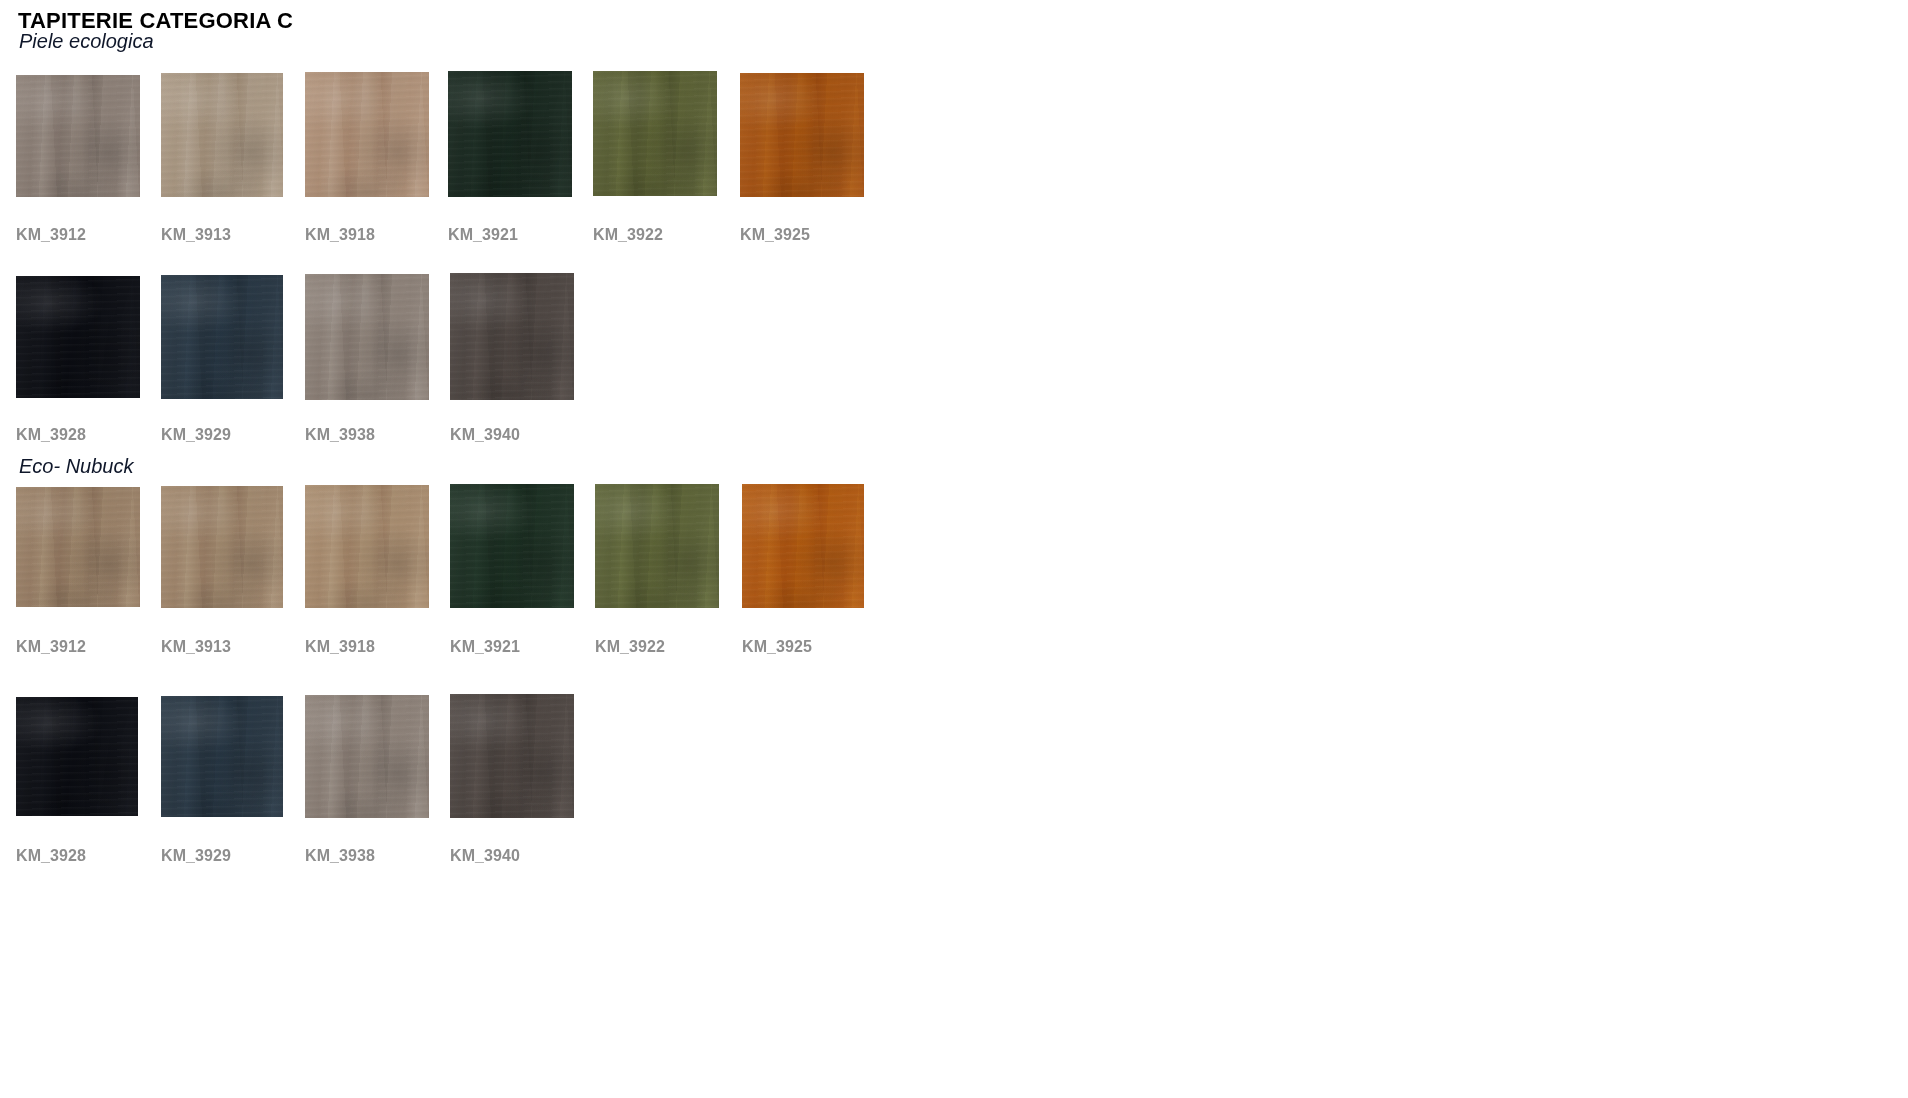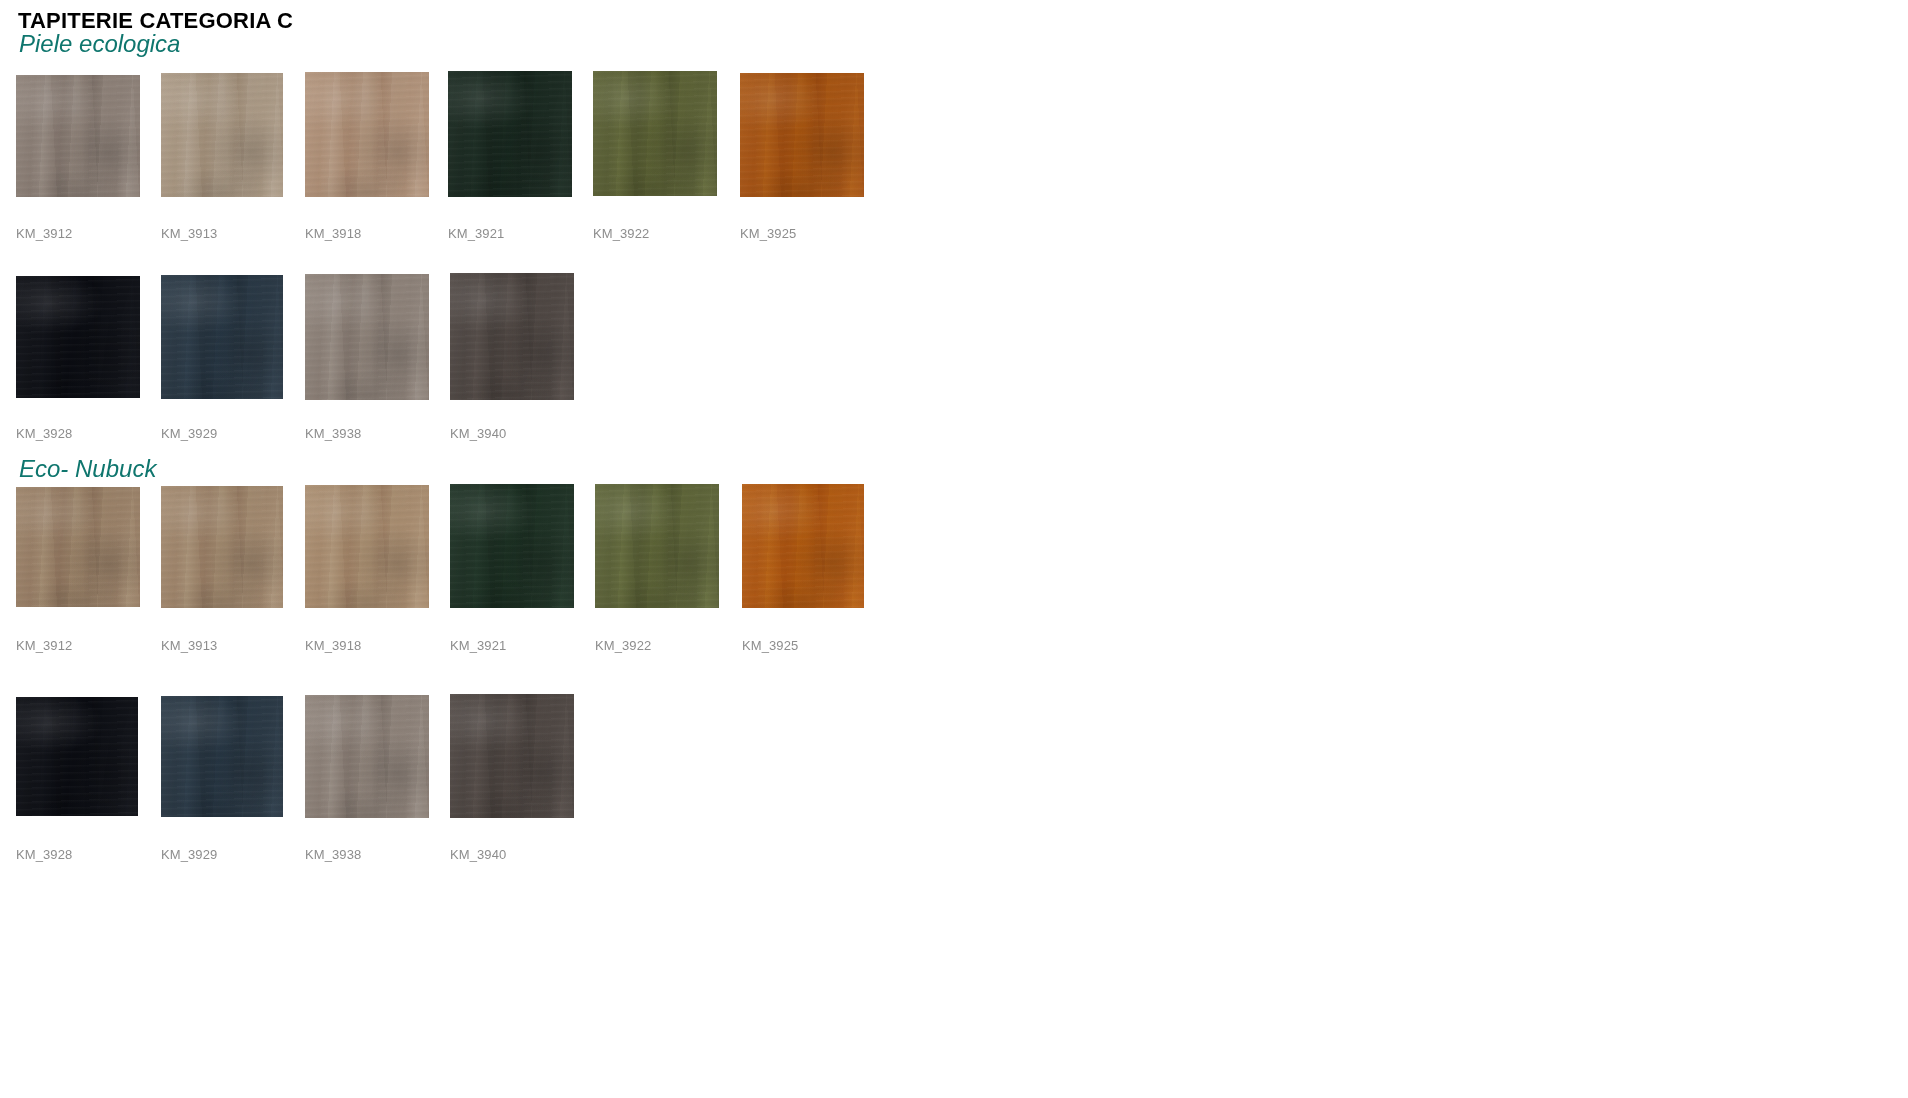--- a/index.html
+++ b/index.html
@@ -26,24 +26,24 @@
     top: 8px;
     font-size: 22px;
     font-weight: bold;
     letter-spacing: 0.2px;
     color: #000000;
     white-space: nowrap;
   }
   .section-heading {
     position: absolute;
     left: 19px;
-    font-size: 24px;
+    font-size: 20px;
     font-style: italic;
     font-weight: normal;
-    color: #0f766e;
+    color: #0f172a;
     white-space: nowrap;
   }
   .swatch {
     position: absolute;
     overflow: hidden;
   }
   .swatch-surface {
     position: absolute;
     inset: 0;
   }
@@ -78,24 +78,25 @@
     inset: 0;
     background-image:
       repeating-linear-gradient(178deg,
         rgba(255,255,255,0.035) 0px,
         rgba(0,0,0,0.035) 3px,
         rgba(255,255,255,0.00) 7px);
     opacity: 0.85;
   }
   .swatch-label {
     position: absolute;
-    font-size: 13px;
+    font-size: 16px;
     color: #8d8d8d;
     white-space: nowrap;
     letter-spacing: 0.1px;
+    font-weight: bold;
   }
 </style>
 </head>
 <body>
 
 <div class="page">
 
   <div class="doc-title">TAPITERIE CATEGORIA C</div>
 
   <div class="section-heading" id="heading-0" style="top:30px;">Piele ecologica</div>

